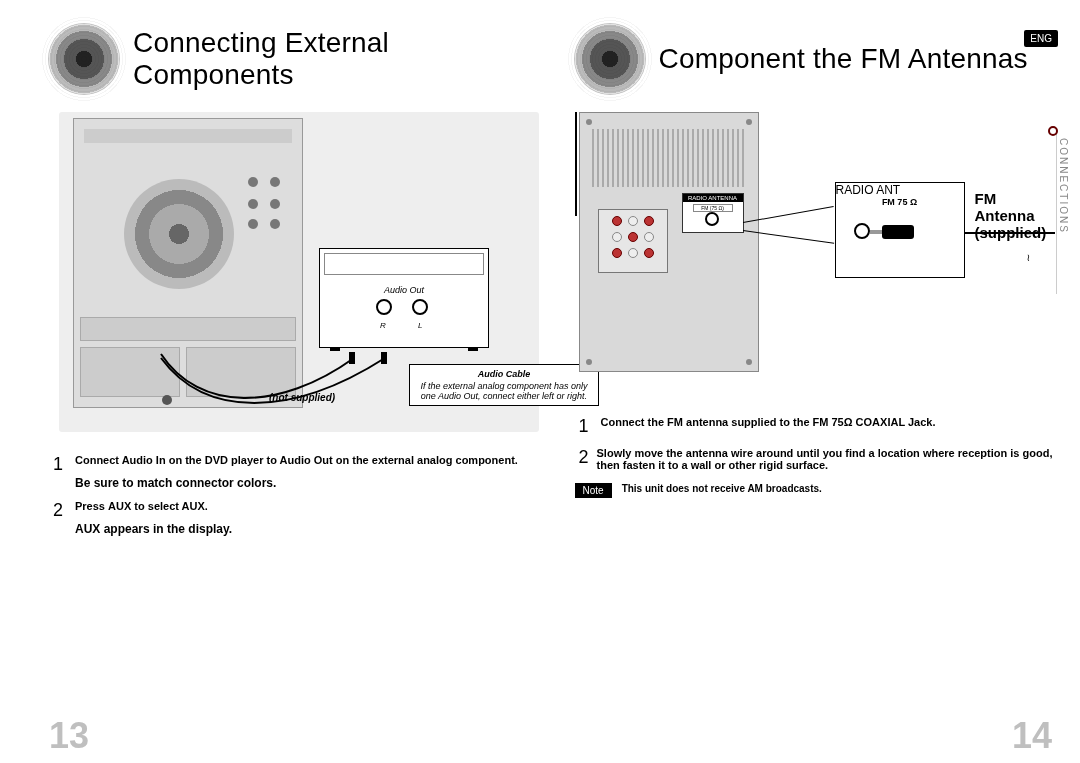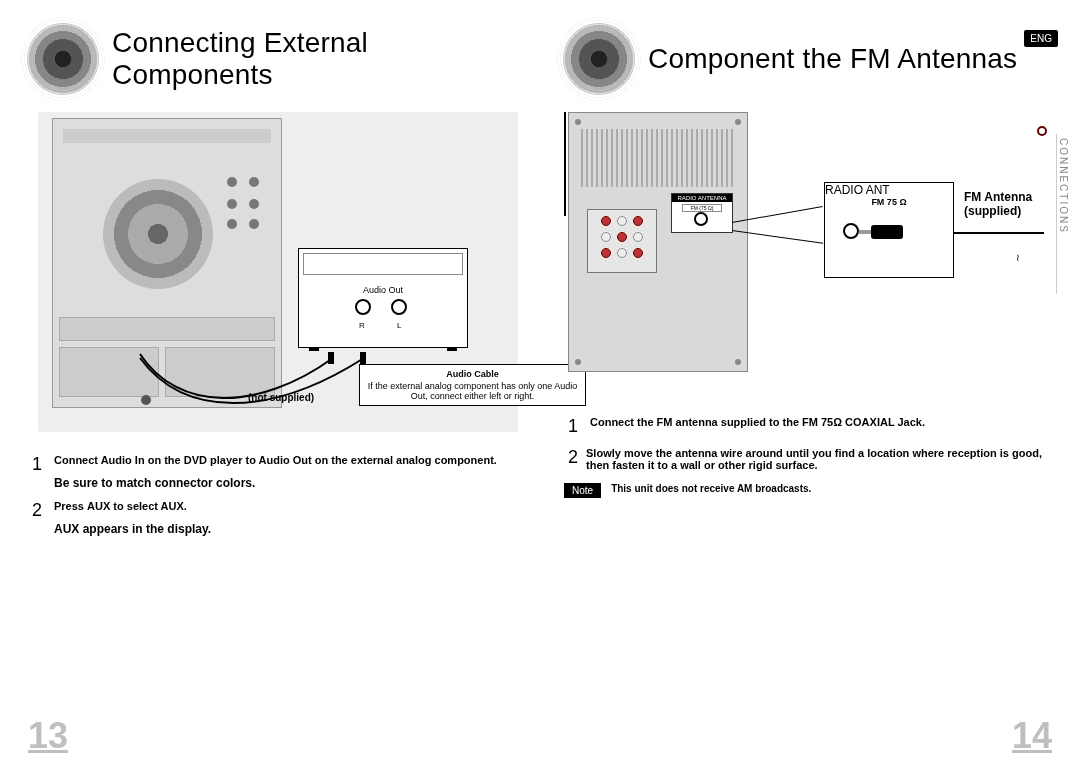--- a/index.html
+++ b/index.html
@@ -8,20 +8,21 @@
     height: 763px;
     font-family: Arial, Helvetica, sans-serif;
     background: #fff;
     color: #000;
     position: relative;
     overflow: hidden;
   }
   .page {
     display: flex;
     height: 100%;
+    padding-left: 21px;
   }
   .leftpage, .rightpage {
     width: 50%;
     position: relative;
     padding: 24px 28px 12px 28px;
   }
   .rightpage { padding-left: 24px; padding-right: 24px; }
 
   .speaker-icon {
     width: 70px; height: 70px;
@@ -53,20 +54,21 @@
   .example {
     font-size: 10px; font-weight: bold; margin: 4px 0 8px 26px;
   }
 
   .illus-box {
     background: #eee;
     border-radius: 3px;
     width: 480px; height: 320px;
     margin-left: 10px;
     position: relative;
+    font-style: italic;
   }
   
   .unit {
     position: absolute; left: 14px; top: 6px;
     width: 230px; height: 290px;
     background: #ddd;
     border: 1px solid #999;
   }
   .unit .disc {
     position: absolute; left: 50px; top: 60px;
@@ -98,37 +100,37 @@
   .extdev .jlbl.r{left:60px;} .extdev .jlbl.l{left:98px;}
 
   .cable-path {
     position:absolute; left:100px; top:240px; width:260px; height:70px;
   }
 
   .note-box {
     position:absolute; border:1px solid #000; background:#fff;
     font-size:9px; padding:4px 6px; text-align:center;
   }
-  .cable-note { left:331px; top:252px; width:227px; transform:translateX(-10px); }
+  .cable-note { left:360px; top:252px; width:190px; transform:translateX(-10px); }
   .cable-note .hd{ font-weight:bold; font-size:9px; display:block; margin-bottom:2px;}
   .supplied-lbl {
     position:absolute; left:210px; top:280px;
     font-size:10px; font-weight:bold;
   }
 
   .steps { margin: 22px 0 0 4px; font-size: 11px; }
   .step { display:flex; gap:8px; margin-bottom:10px; }
   .step .num { font-size:18px; font-weight:400; width:14px; }
   .step .label { font-weight:bold; }
   .step .sub { font-size:12px; font-weight:bold; display:block; margin-top:10px;}
   .mono { font-family: Arial; }
 
   .pagenum {
     position:absolute; bottom:6px;
-    font-size:36px; font-weight:bold; color:#bfbfbf;text-decoration:underline;
+    font-size:36px; font-weight:bold; color:#bfbfbf;
   }
   .pagenum.left{ left:28px; } .pagenum.right{ right:28px; }
 
   
   .lang-badge {
     position:absolute; right:22px; top:30px;
     background:#000; color:#fff; font-size:10px;
     padding:3px 6px; border-radius:2px;
   }
   .side-tab {
@@ -171,21 +173,21 @@
   .callout .lab{font-size:9px;font-weight:bold;text-align:center;}
   .callout .jack{position:absolute;left:18px;top:40px;width:16px;height:16px;border:2px solid #000;border-radius:50%;}
   .callout .plug{position:absolute;left:46px;top:34px;width:50px;height:30px;}
   .callout .plug .body{width:32px;height:14px;background:#000;border-radius:3px;position:absolute;left:0;top:8px;}
   .callout .plug .pin{width:14px;height:4px;background:#999;position:absolute;left:-12px;top:13px;}
   .callout-line{position:absolute;border-top:1px solid #000;transform-origin:left center;}
   .cl1{left:168px;top:110px;width:92px;transform:rotate(-10deg);}
   .cl2{left:168px;top:118px;width:92px;transform:rotate(8deg);}
 
   .fm-label {
-    position:absolute; left:400px; top:78px; font-size:12px; font-weight:bold;
+    position:absolute; left:400px; top:78px; font-size:15px; font-weight:bold;
   }
   .wire { position:absolute; border-top:2px solid #000; }
   .w1{left:390px;top:120px;width:90px;}
   .w2{left:478px;top:60px;height:62px;border-left:2px solid #000;width:0;}
   .w3{left:458px;top:20px;width:0;height:42px;border-left:2px solid #000;}
   .ant-tip{position:absolute;left:473px;top:14px;width:10px;height:10px;border:2px solid #600;border-radius:50%;background:#fff;}
   .break{position:absolute;left:452px;top:140px;font-size:10px;}
 
   .right-steps { margin-top: 4px; font-size: 11px; }
   .note-row { display:flex; align-items:flex-start; gap:10px; margin-top:12px; }

